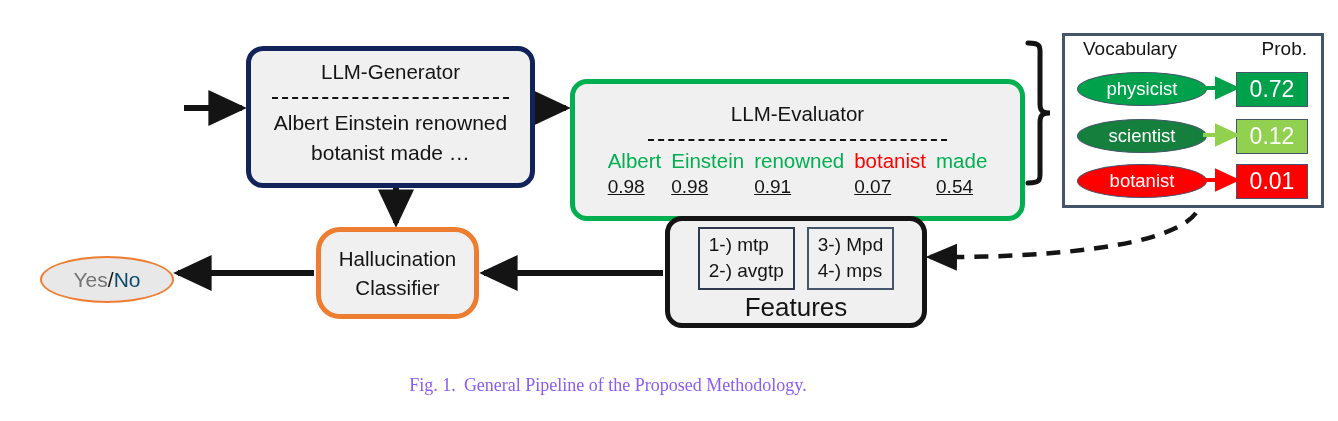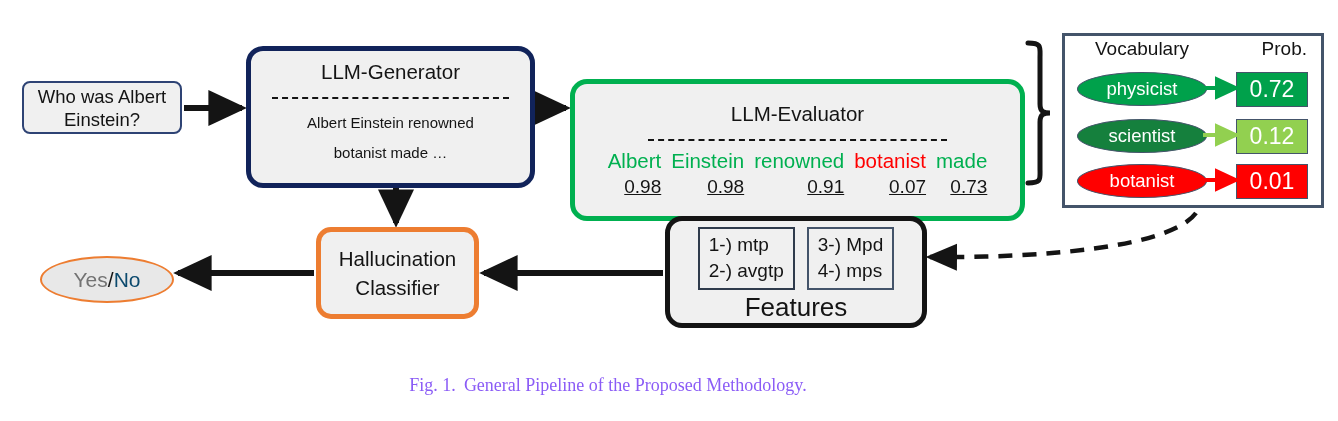--- a/index.html
+++ b/index.html
@@ -55,21 +55,21 @@
     padding-top: 9px;
   }
   #generator-box .title { font-size: 20.5px; }
   #generator-box .divider {
     width: 85%;
     border-top: 2.5px dashed #141414;
     margin: 13px 0 9px 0;
     height: 0;
   }
   #generator-box .body {
-    font-size: 15px;
+    font-size: 21px;
     line-height: 30px;
     padding: 0 8px;
   }
 
   
   #evaluator-box {
     left: 570px; top: 38px; width: 455px; height: 142px;
     border: 5px solid #00B050;
     border-radius: 17px;
     justify-content: flex-start;
@@ -87,41 +87,41 @@
     display: flex;
     width: 100%;
     justify-content: center;
     align-items: flex-end;
     font-size: 20.5px;
     gap: 0px;
   }
   #eval-tokens .tok {
     display: flex;
     flex-direction: column;
-    align-items: flex-end;
+    align-items: flex-start;
     line-height: 25px;
     padding: 0 5px;
   }
   #eval-tokens .tok .w { white-space: nowrap; }
   #eval-tokens .tok .p { color: #141414; font-size: 19px; margin-top: 1px; text-decoration: underline;}
   .tok.green .w { color: #00B050; }
   .tok.red   .w { color: #FF0000; }
 
   
   #vocab-box {
     left: 1062px; top: 33px; width: 262px; height: 175px;
     border: 3px solid #44546A;
     background: #ffffff;
     border-radius: 0;
     display: block;
   }
   #vocab-head {
     display: flex;
     justify-content: space-between;
-    padding: 2px 14px 0 30px;
+    padding: 2px 14px 0 18px;
     font-size: 19px;
     color: #141414;
   }
   .vrow {
     position: absolute;
     left: 0; width: 100%;
     height: 34px;
     display: flex;
     align-items: center;
   }
@@ -179,21 +179,21 @@
     text-align: left;
     color: #141414;
   }
   #feat-cell-left { border-color: #2F3B4C; }
   #feat-caption { font-size: 26px; margin-top: 2px; }
 
   
   #classifier-box {
     left: 316px; top: 227px; width: 163px; height: 92px;
     border: 5px solid #ED7D31;
-    border-radius: 15px;
+    border-radius: 24px;
     font-size: 20.5px;
     line-height: 29px;
   }
 
   
   #yesno-ellipse {
     left: 40px; top: 256px; width: 134px; height: 47px;
     border: 2.5px solid #ED7D31;
     border-radius: 50%;
     background: #e8e8e8;
@@ -260,24 +260,20 @@
     </g>
 
     <g fill="#141414">
       <path d="M768,218 L782,232 L764,230 z"></path>
       <path d="M790,218 L788,233 L802,222 z"></path>
     </g>
 
     <path d="M1196,213 C1170,248 1040,258 930,257" fill="none" stroke="#141414" stroke-width="4.5" stroke-dasharray="14,10" marker-end="url(#ah-sm)"></path>
   </svg>
 
-  <div class="node" id="query-box">
-    <span>Who was Albert</span>
-    <span>Einstein?</span>
-  </div>
 
   <div class="node" id="generator-box">
     <div class="title">LLM-Generator</div>
     <div class="divider"></div>
     <div class="body">
       <div>Albert Einstein renowned</div>
       <div>botanist made …</div>
     </div>
   </div>
 
@@ -296,21 +292,21 @@
       <span class="tok green">
         <span class="w">renowned</span>
         <span class="p">0.91</span>
       </span>
       <span class="tok red">
         <span class="w">botanist</span>
         <span class="p">0.07</span>
       </span>
       <span class="tok green">
         <span class="w">made</span>
-        <span class="p">0.73</span>
+        <span class="p">0.54</span>
       </span>
     </div>
   </div>
 
   <div class="node" id="vocab-box">
     <div id="vocab-head">
       <span>Vocabulary</span>
       <span>Prob.</span>
     </div>
 

